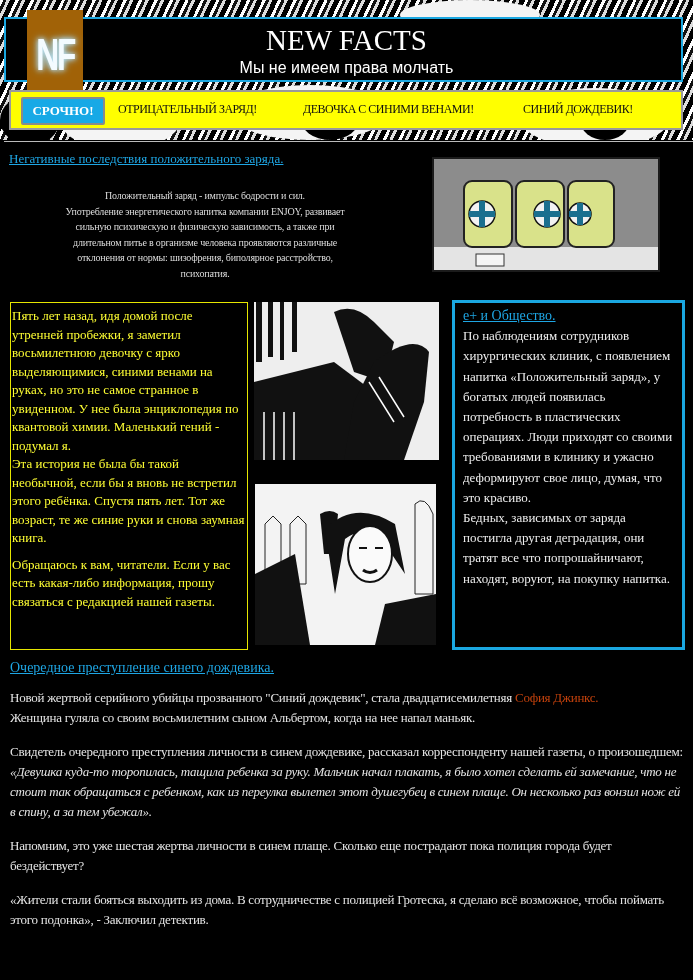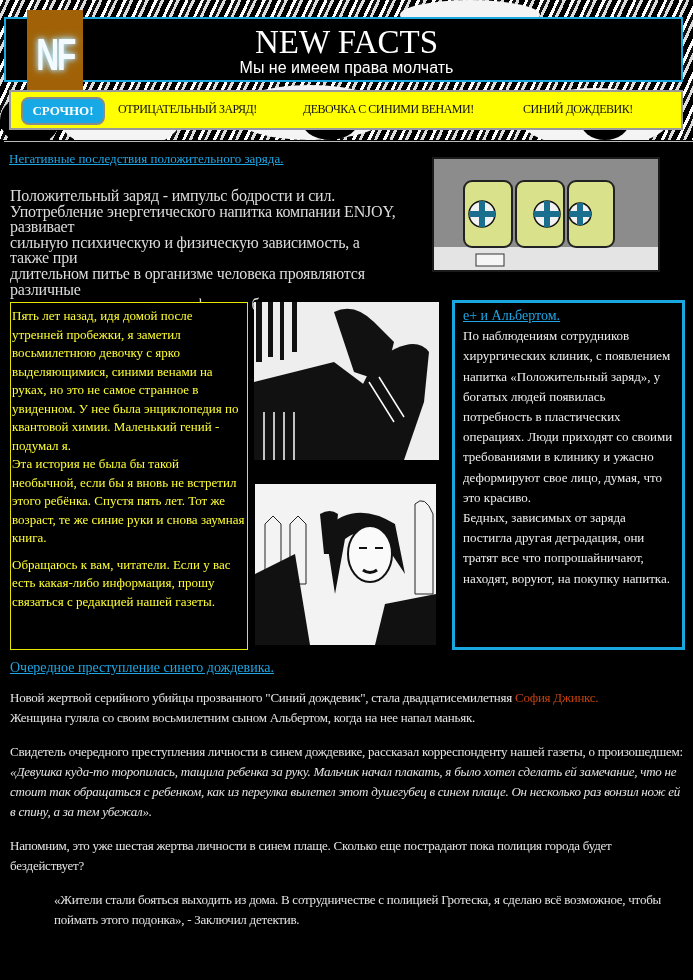--- a/index.html
+++ b/index.html
@@ -26,52 +26,52 @@
     display: flex; align-items: center; justify-content: center;
   }
   .logo span {
     font-family: "Liberation Sans", "DejaVu Sans", sans-serif;
     font-weight: bold; font-size: 44px; color: #f3fbff; letter-spacing: -3px;
     transform: scaleX(0.72); display: inline-block;
     text-shadow: 0 0 6px #bfe9ff, 0 0 10px #8fd6ff;
   }
   .site-title {
     position: absolute; left: 0; width: 693px; top: 24px; text-align: center;
-    font-size: 33px; color: #fff; font-family: "Liberation Serif", serif;
+    font-size: 29px; color: #fff; font-family: "Liberation Serif", serif;
   }
   .site-tagline {
     position: absolute; left: 0; width: 693px; top: 59px; text-align: center;
     font-size: 16px; color: #fff; font-family: "Liberation Sans", "DejaVu Sans", sans-serif;
   }
 
   .nav {
     position: absolute; left: 9px; top: 90px; width: 674px; height: 40px;
     background: #ffff00; border: 2px solid #9a9a9a;
   }
   .nav .urgent {
     position: absolute; left: 10px; top: 5px; width: 84px; height: 28px;
-    background: #17a9e6; border: 2px solid #8a8a8a; border-radius: 8px;
+    background: #17a9e6; border: 2px solid #8a8a8a; border-radius: 2px;
     color: #fff; font-weight: bold; font-size: 13px; text-align: center; line-height: 24px;
     cursor: pointer;
   }
   .nav .nav-link {
     position: absolute; top: 10px; font-size: 12px; color: #111; letter-spacing: -0.5px;
     cursor: pointer; white-space: nowrap;
   }
   .divider { position: absolute; left: 4px; top: 141px; width: 689px; height: 1px; background: #bbb; }
 
   a.headline {
     color: #1ea6e4; text-decoration: underline; cursor: pointer;
   }
 
   
   .s1-title { position: absolute; left: 9px; top: 151px; font-size: 13px; }
   .s1-text {
     position: absolute; left: 10px; top: 188px; width: 390px;
-    font-size: 16px; line-height: 15.6px; color: #ddd; letter-spacing: -0.2px;
+    font-size: 10px; line-height: 15.6px; color: #ddd; letter-spacing: -0.2px; text-align: center;
   }
   .s1-image {
     position: absolute; left: 432px; top: 157px; width: 228px; height: 115px;
     background: #cfcfcf; border: 2px solid #1b1b1b; overflow: hidden;
   }
 
   
   .story-box {
     position: absolute; left: 10px; top: 302px; width: 238px; height: 348px;
     border: 1px solid #e6e600; background: #000; padding: 4px 1px;
@@ -213,30 +213,30 @@
       <path d="M0 90 L40 70 L55 161 L0 161 Z"></path>
       <path d="M130 120 L181 110 L181 161 L120 161 Z"></path>
     </g>
     <ellipse cx="115" cy="70" rx="22" ry="28" fill="#fafafa" stroke="#111" stroke-width="2"></ellipse>
     <path d="M104 64 h8 M120 64 h8" stroke="#111" stroke-width="2"></path>
     <path d="M108 86 q7 5 14 0" stroke="#111" stroke-width="3" fill="none"></path>
   </svg>
 </div>
 
 <div class="society-box">
-  <a class="headline">e+ и Альбертом.</a>
+  <a class="headline">e+ и Общество.</a>
   <div>По наблюдениям сотрудников хирургических клиник, с появлением напитка «Положительный заряд», у богатых людей появилась потребность в пластических операциях. Люди приходят со своими требованиями в клинику и ужасно деформируют свое лицо, думая, что это красиво.</div>
   <div>Бедных, зависимых от заряда постигла другая деградация, они тратят все что попрошайничают, находят, воруют, на покупку напитка.</div>
 </div>
 
 <div class="s3">
   <a class="headline s3-title">Очередное преступление синего дождевика.</a>
   <p style="margin-top:12px;">
     <span>Новой жертвой серийного убийцы прозванного "Синий дождевик", стала двадцатисемилетняя </span><span class="hl">София Джинкс.</span><br>
     <span>Женщина гуляла со своим восьмилетним сыном Альбертом, когда на нее напал маньяк.</span>
   </p>
   <p style="margin-top:14px;">
     <span>Свидетель очередного преступления личности в синем дождевике, рассказал корреспонденту нашей газеты, о произошедшем: </span><span class="quote-it">«Девушка куда-то торопилась, тащила ребенка за руку. Мальчик начал плакать, я было хотел сделать ей замечание, что не стоит так обращаться с ребенком, как из переулка вылетел этот душегубец в синем плаще. Он несколько раз вонзил нож ей в спину, а за тем убежал».</span>
   </p>
   <p style="margin-top:14px;">Напомним, это уже шестая жертва личности в синем плаще. Сколько еще пострадают пока полиция города  будет  бездействует?</p>
-  <p style="margin-top:14px;margin-left:44px;">«Жители стали бояться выходить из дома. В сотрудничестве с полицией Гротеска, я сделаю всё возможное, чтобы поймать этого подонка», - Заключил детектив.</p>
+  <p style="margin-top:14px;">«Жители стали бояться выходить из дома. В сотрудничестве с полицией Гротеска, я сделаю всё возможное, чтобы поймать этого подонка», - Заключил детектив.</p>
   
 </div>
 
 </body></html>

